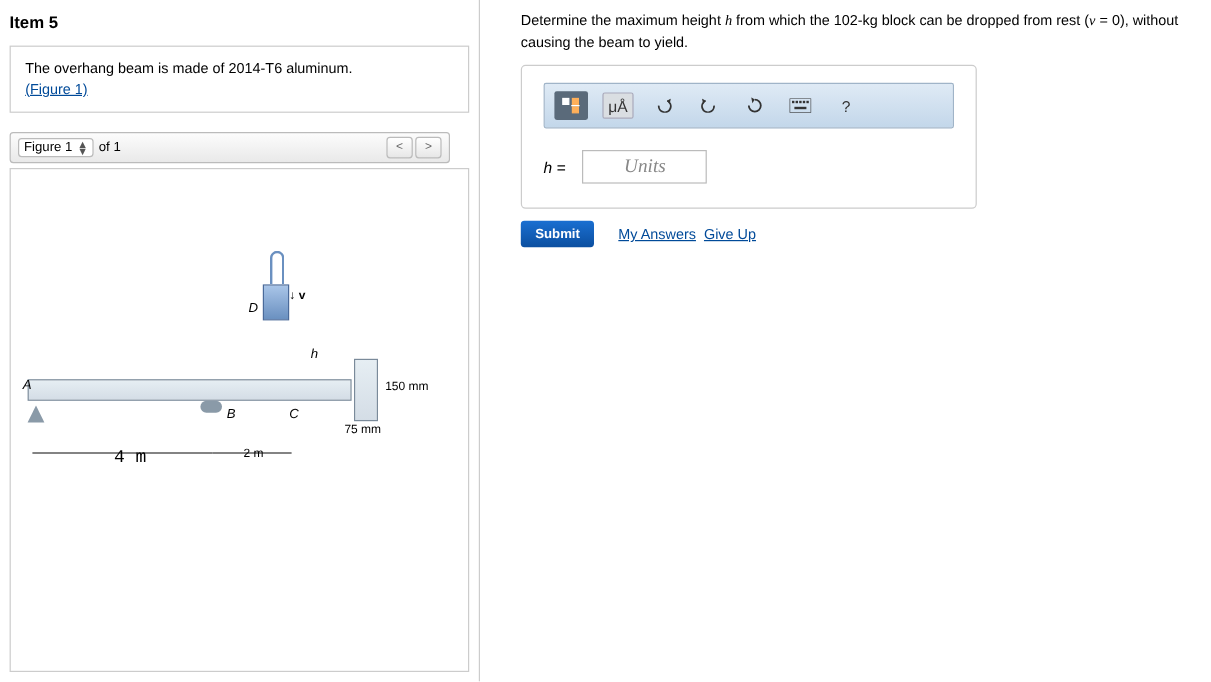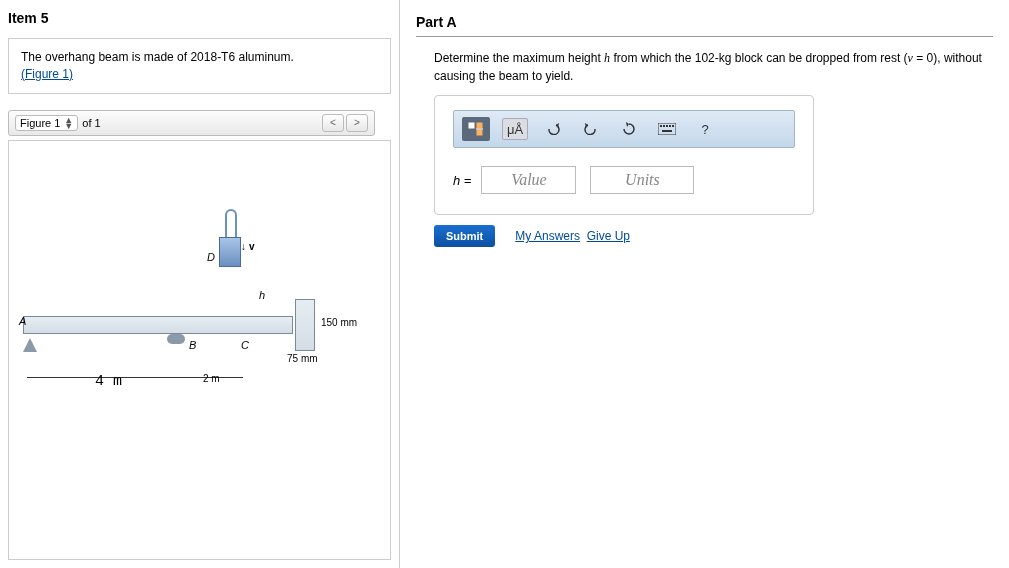--- a/index.html
+++ b/index.html
@@ -236,21 +236,21 @@
   }
   .italic-var { font-style: italic; font-family: 'Times New Roman', serif; }
 </style>
 </head>
 <body>
 
 <div class="container">
   <div class="left-panel">
     <div class="item-header">Item 5</div>
     <div class="problem-box">
-      <span>The overhang beam is made of 2018-T6 aluminum.</span>
+      <span>The overhang beam is made of 2014-T6 aluminum.</span>
       <br>
       <a class="figure-link">(Figure 1)</a>
     </div>
 
     <div class="figure-nav">
       <div class="figure-select">
         <span>Figure 1</span>
         <span class="stepper">▲<br>▼</span>
       </div>
       <span>of 1</span>
@@ -280,21 +280,20 @@
         <span class="label-75">75 mm</span>
         <div class="dim-line"></div>
         <div class="dim-line2"></div>
         <span class="dim-4m">4 m</span>
         <span class="dim-2m">2 m</span>
       </div>
     </div>
   </div>
 
   <div class="right-panel">
-    <div class="part-header">Part A</div>
     <div class="part-body">
       <div class="question-text">
         <span>Determine the maximum height </span><span class="italic-var">h</span><span> from which the 102-kg block can be dropped from rest (</span><span class="italic-var">v</span><span> = 0), without causing the beam to yield.</span>
       </div>
 
       <div class="answer-block">
         <div class="toolbar">
           <div class="tool-btn dark">
             <svg width="16" height="14">
                 <rect x="1" y="1" width="5" height="5" fill="#fff" stroke="#fff"></rect>
@@ -330,21 +329,20 @@
                 <rect x="8" y="2" width="2" height="2" fill="#333"></rect>
                 <rect x="11" y="2" width="2" height="2" fill="#333"></rect>
                 <rect x="14" y="2" width="2" height="2" fill="#333"></rect>
                 <rect x="4" y="7" width="10" height="2" fill="#333"></rect>
               </svg>
           </div>
           <div class="tool-btn">?</div>
         </div>
         <div class="answer-row">
           <span class="hlabel">h =</span>
-          <div class="value-box">Value</div>
           <div class="units-box">Units</div>
         </div>
       </div>
 
       <div class="action-row">
         <button class="submit-btn">Submit</button>
         <span class="my-answers">
           <span class="link">My Answers</span>&nbsp;&nbsp;<span class="link">Give Up</span>
         </span>
       </div>

